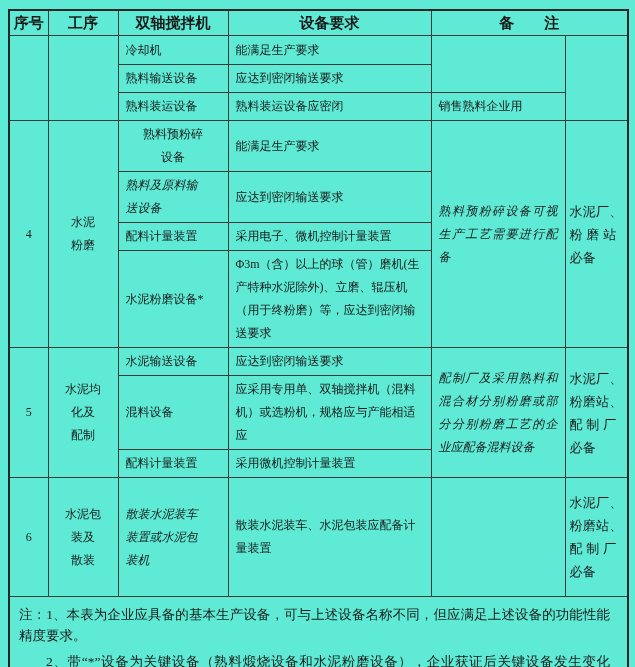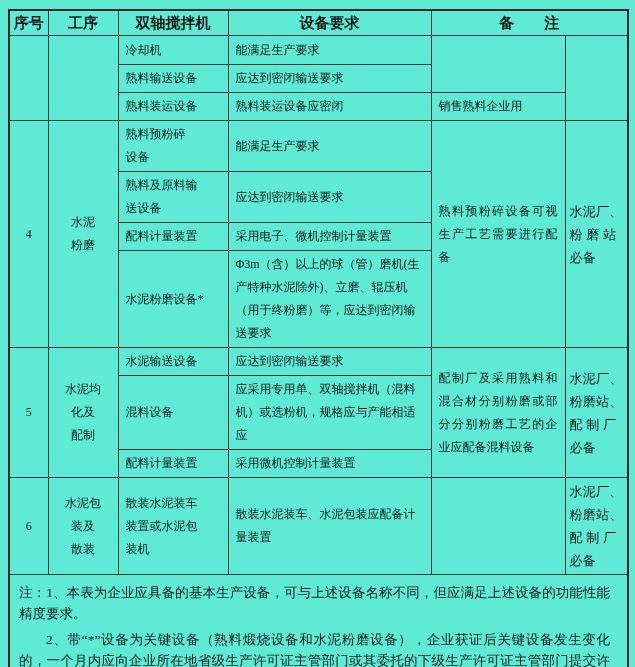--- a/index.html
+++ b/index.html
@@ -40,25 +40,25 @@
     font-weight: bold;
     font-size: 15px;
     text-align: center;
     padding: 2px 2px;
     line-height: 20px;
   }
   .c-no, .c-proc {
     text-align: center;
     padding: 2px 2px;
   }
-  .pre { white-space: pre-line; }
-  .just { text-align: justify; }
+  .pre { white-space: pre-line; text-align: center; }
+  .just { text-align: justify; font-style: italic; }
   .c-note {
     font-size: 13px;
-    padding: 2px 4px;
+    padding: 13px 4px;
     text-align: left;
     letter-spacing: 0.3px;
   }
   td.notes {
     vertical-align: top;
     padding: 3px 9px 2px 9px;
     font-size: 13.5px;
     line-height: 21px;
     text-align: justify;
   }

